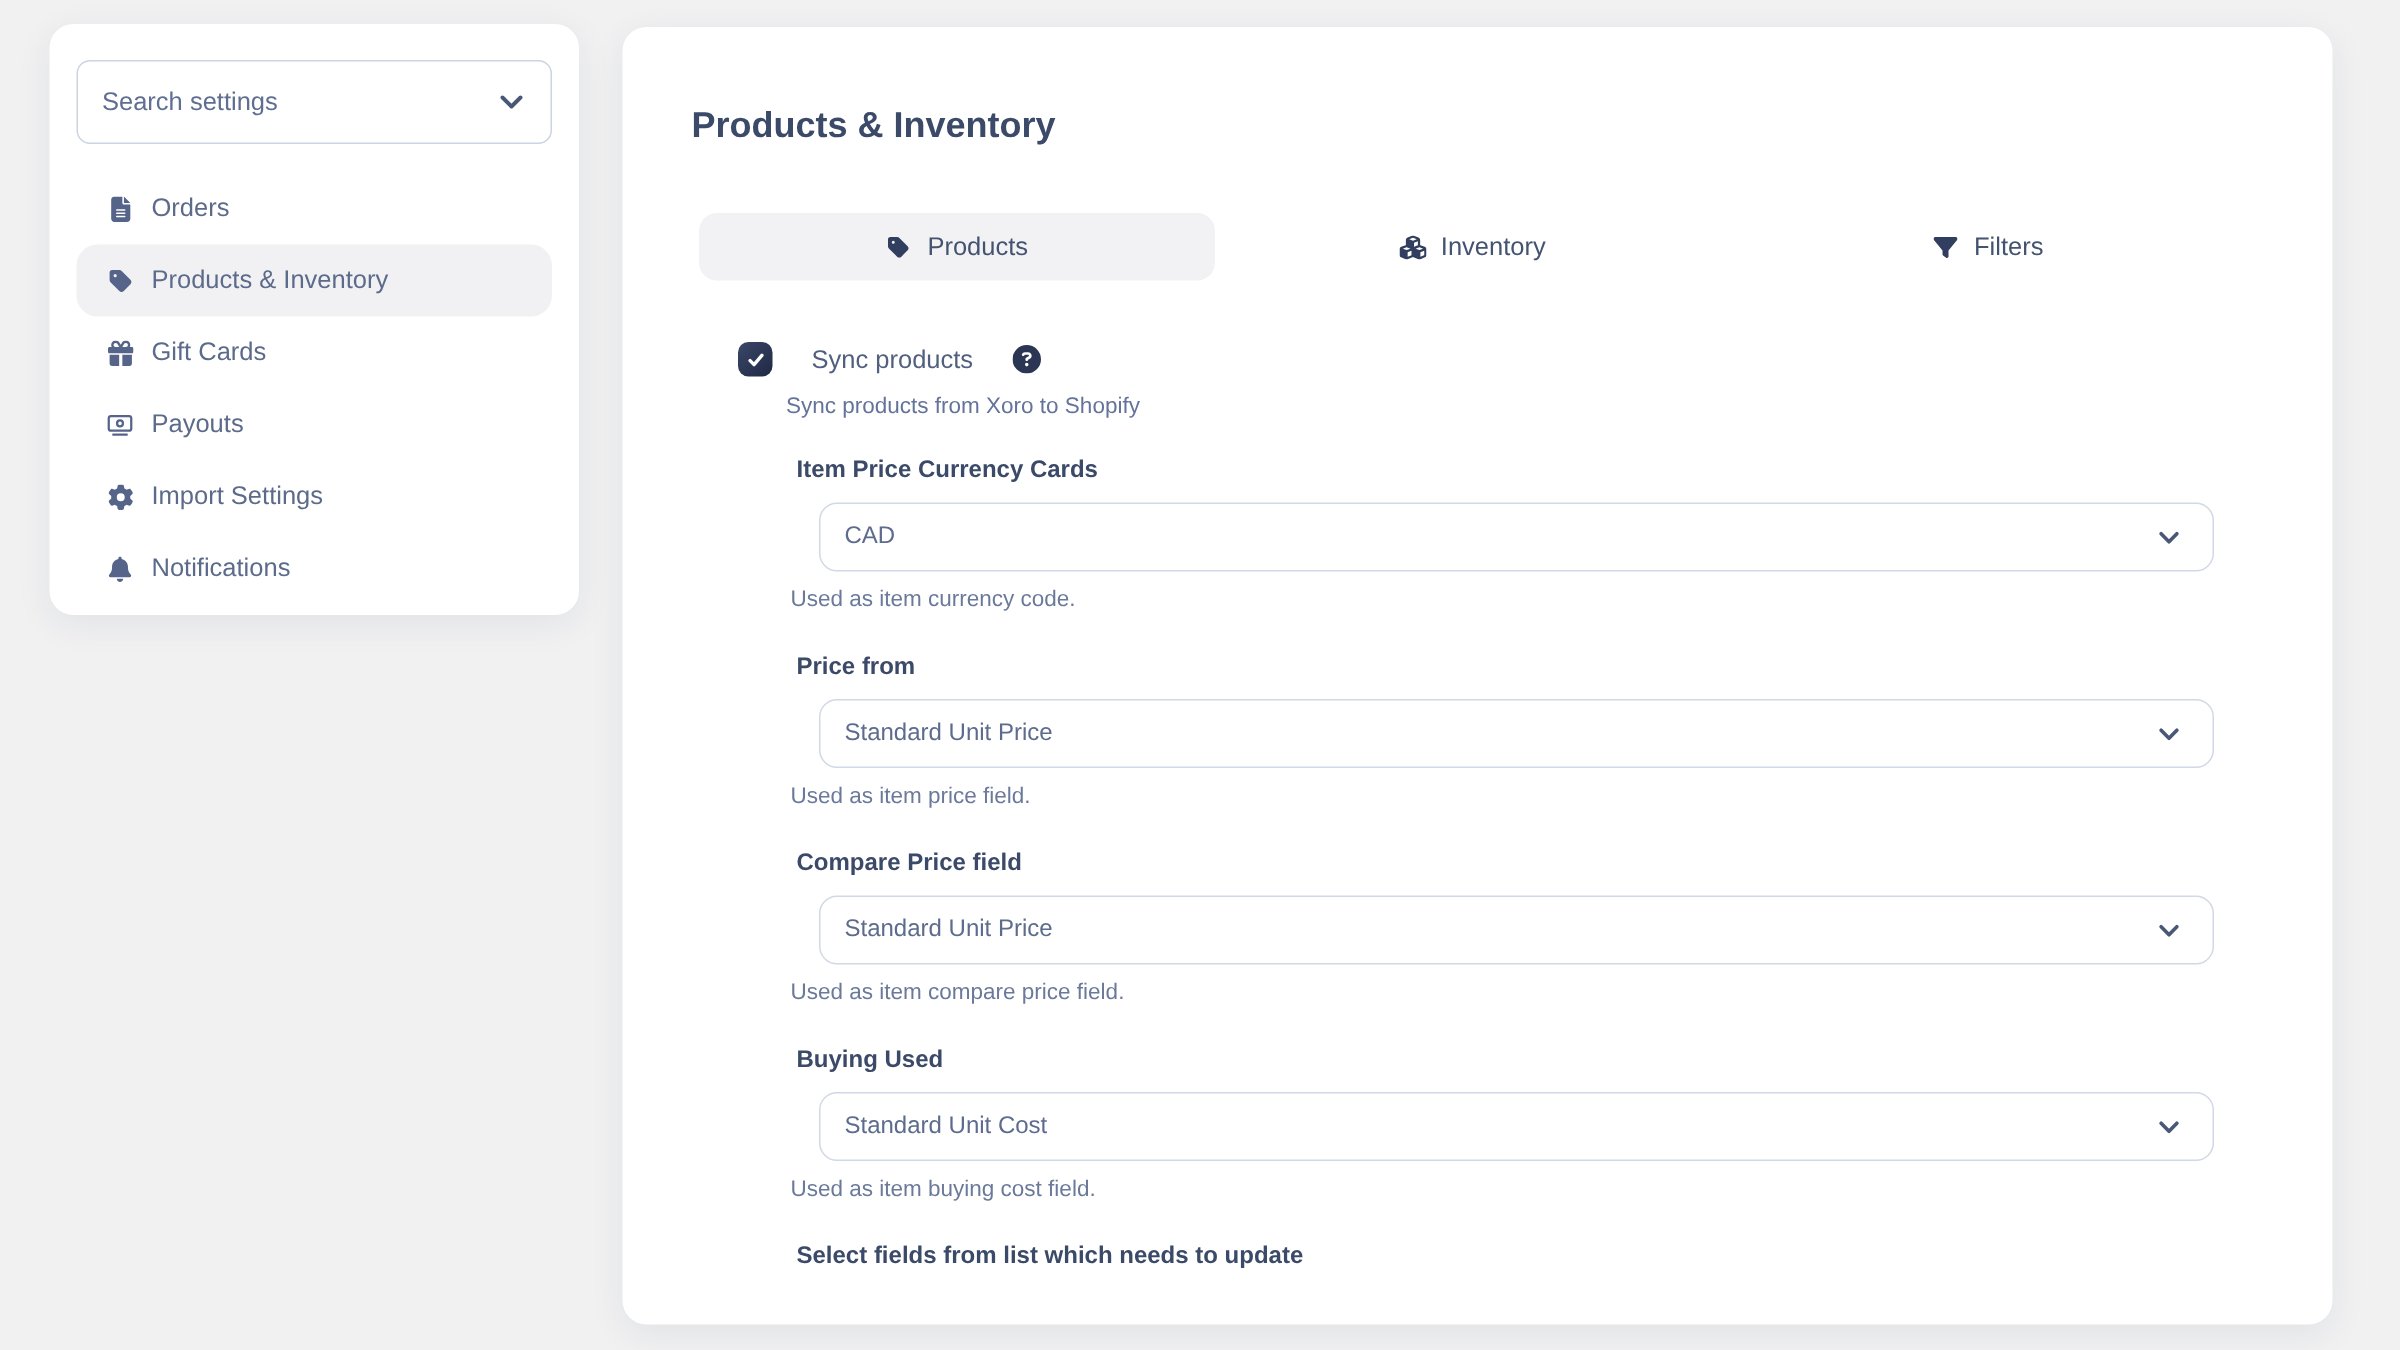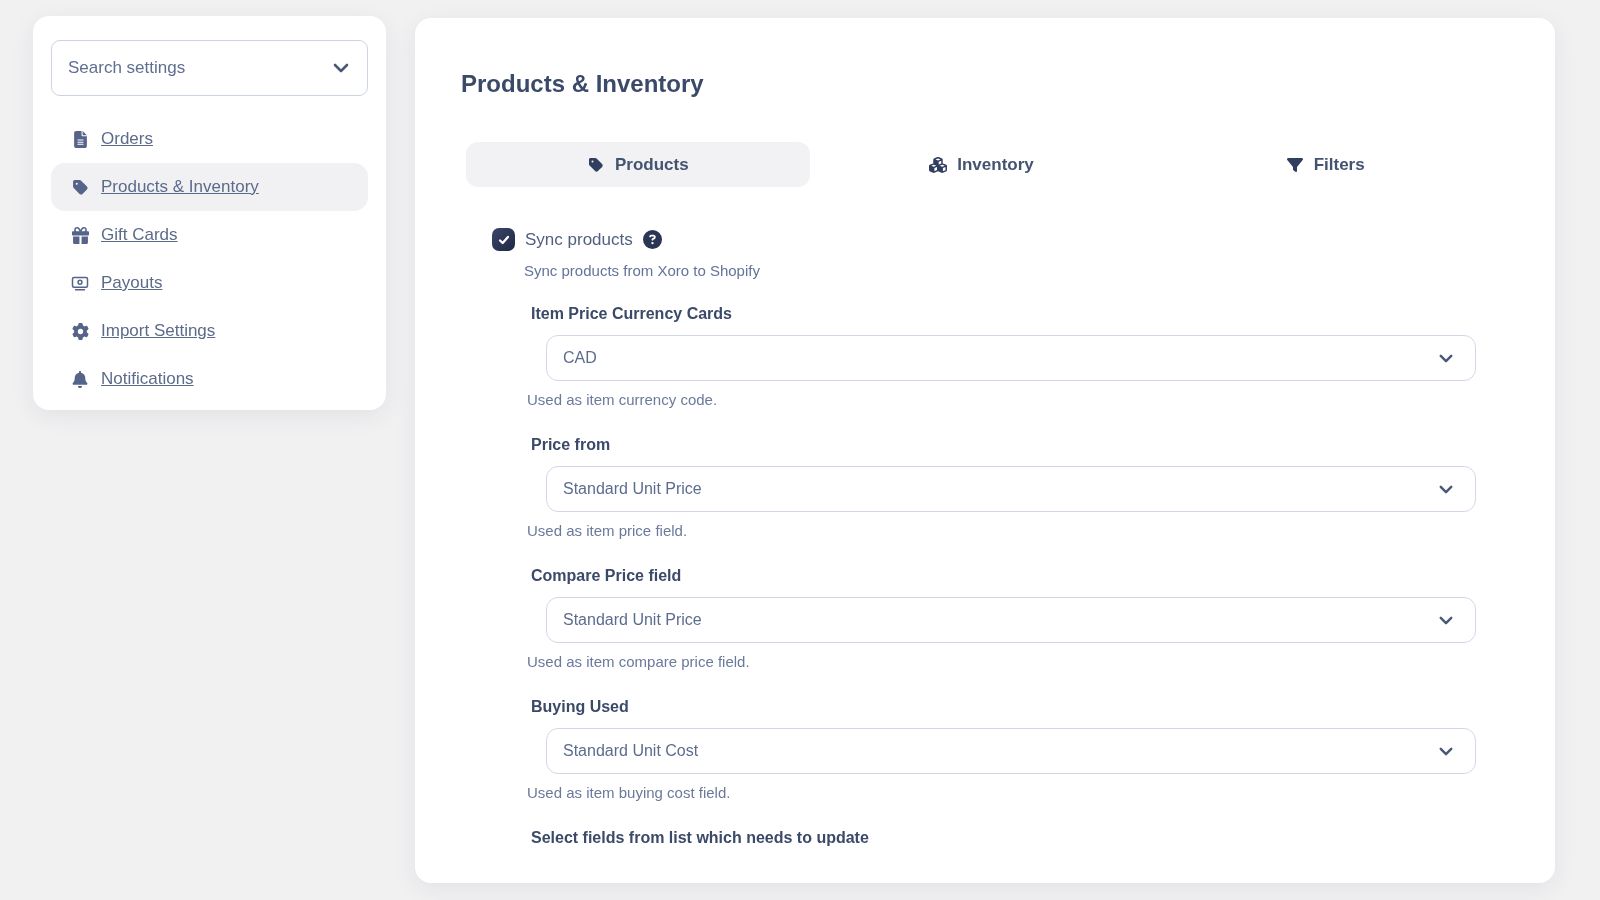--- a/index.html
+++ b/index.html
@@ -37,21 +37,20 @@
   .search-select .grow { flex: 1; }
   .nav-list { margin-top: 19px; }
   .nav-item {
     height: 48px;
     display: flex; align-items: center;
     padding: 0 14px 0 20px;
     border-radius: 14px;
     color: #5c6b8a;
     font-size: 17px;
     cursor: pointer;
-    text-decoration: underline;
   }
   .nav-item.active { background: #f1f1f4; }
   .nav-item .icon {
     width: 18px; height: 18px;
     display: flex; align-items: center; justify-content: center;
     margin-right: 12px;
     color: #56648a;
     flex: none;
   }
   .icon svg { display: block; }
@@ -65,38 +64,37 @@
   .page-title {
     margin: 52px 0 0 46px;
     font-size: 24px;
     font-weight: bold;
     color: #3b4a68;
   }
   .tab-bar {
     margin: 44px 0 0 51px;
     width: 1031px; height: 45px;
     display: flex;
-    font-weight: bold;
   }
   .tab {
     flex: 1;
     display: flex; align-items: center; justify-content: center;
     gap: 10px;
     border-radius: 12px;
     color: #44536f;
     font-size: 17px;
     cursor: pointer;
   }
   .tab.active { background: #f2f2f4; }
   .tab .icon { width: 18px; height: 18px; display: flex; align-items: center; justify-content: center; color: #323e5f; }
 
   .sync-row {
     margin: 41px 0 0 77px;
     display: flex; align-items: center;
-    gap: 10px;
+    gap: 26px;
   }
   .checkbox {
     width: 23px; height: 23px;
     border-radius: 7px;
     background: linear-gradient(135deg, #3b4769 0%, #1f2844 100%);
     display: flex; align-items: center; justify-content: center;
     cursor: pointer;
     flex: none;
   }
   .sync-label { font-size: 17px; color: #51607f; }

